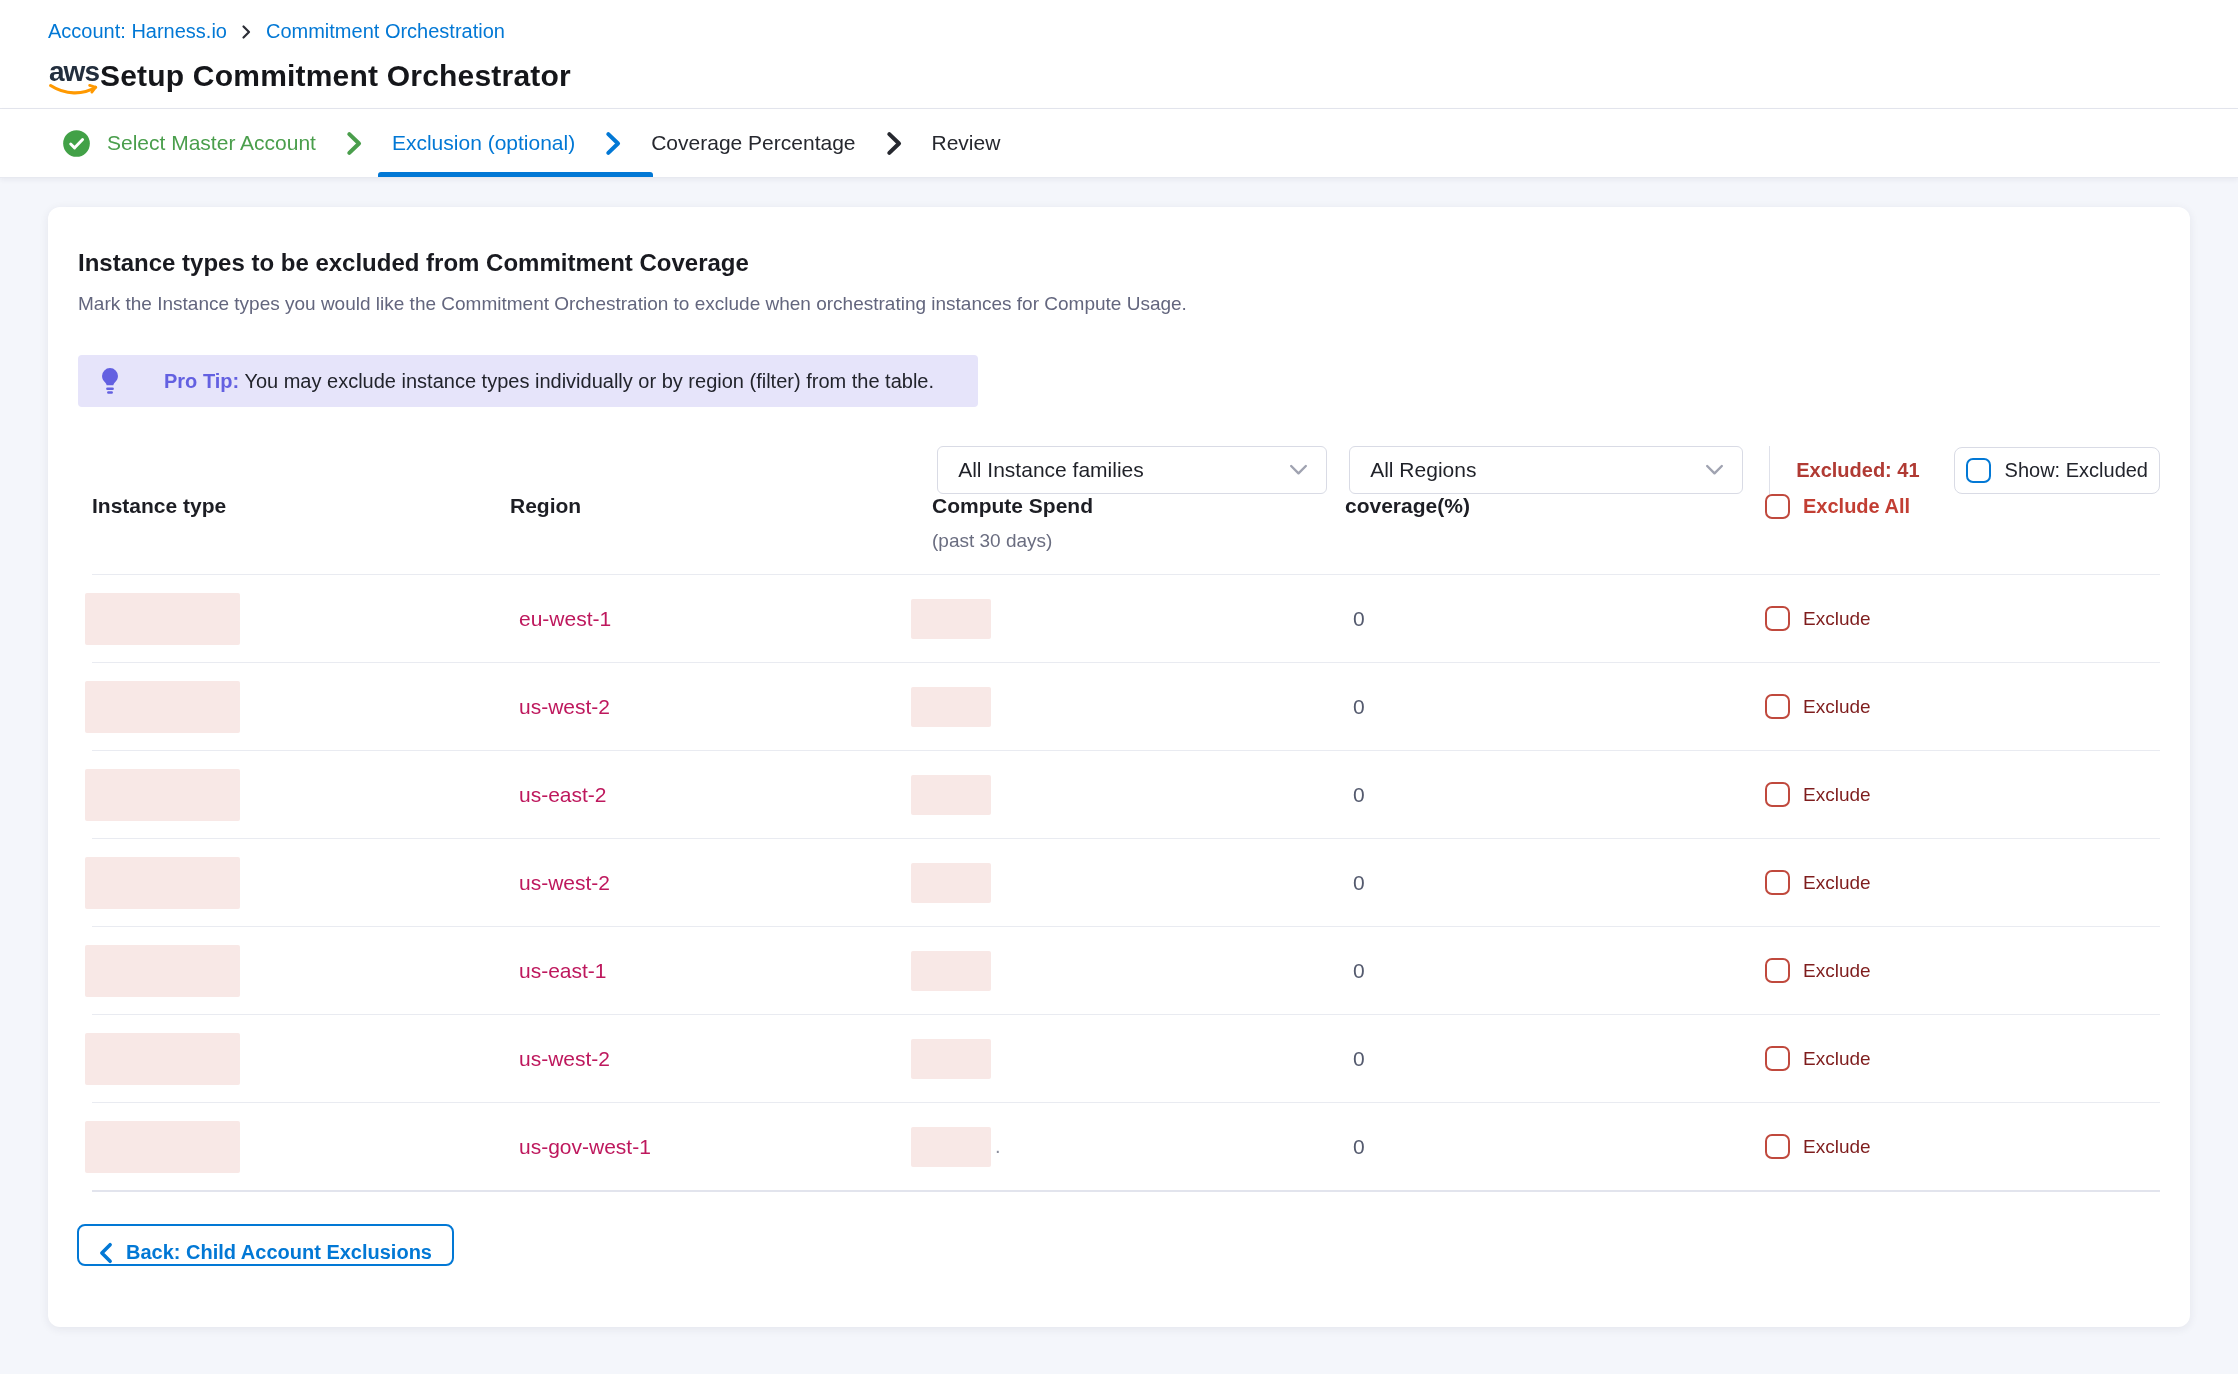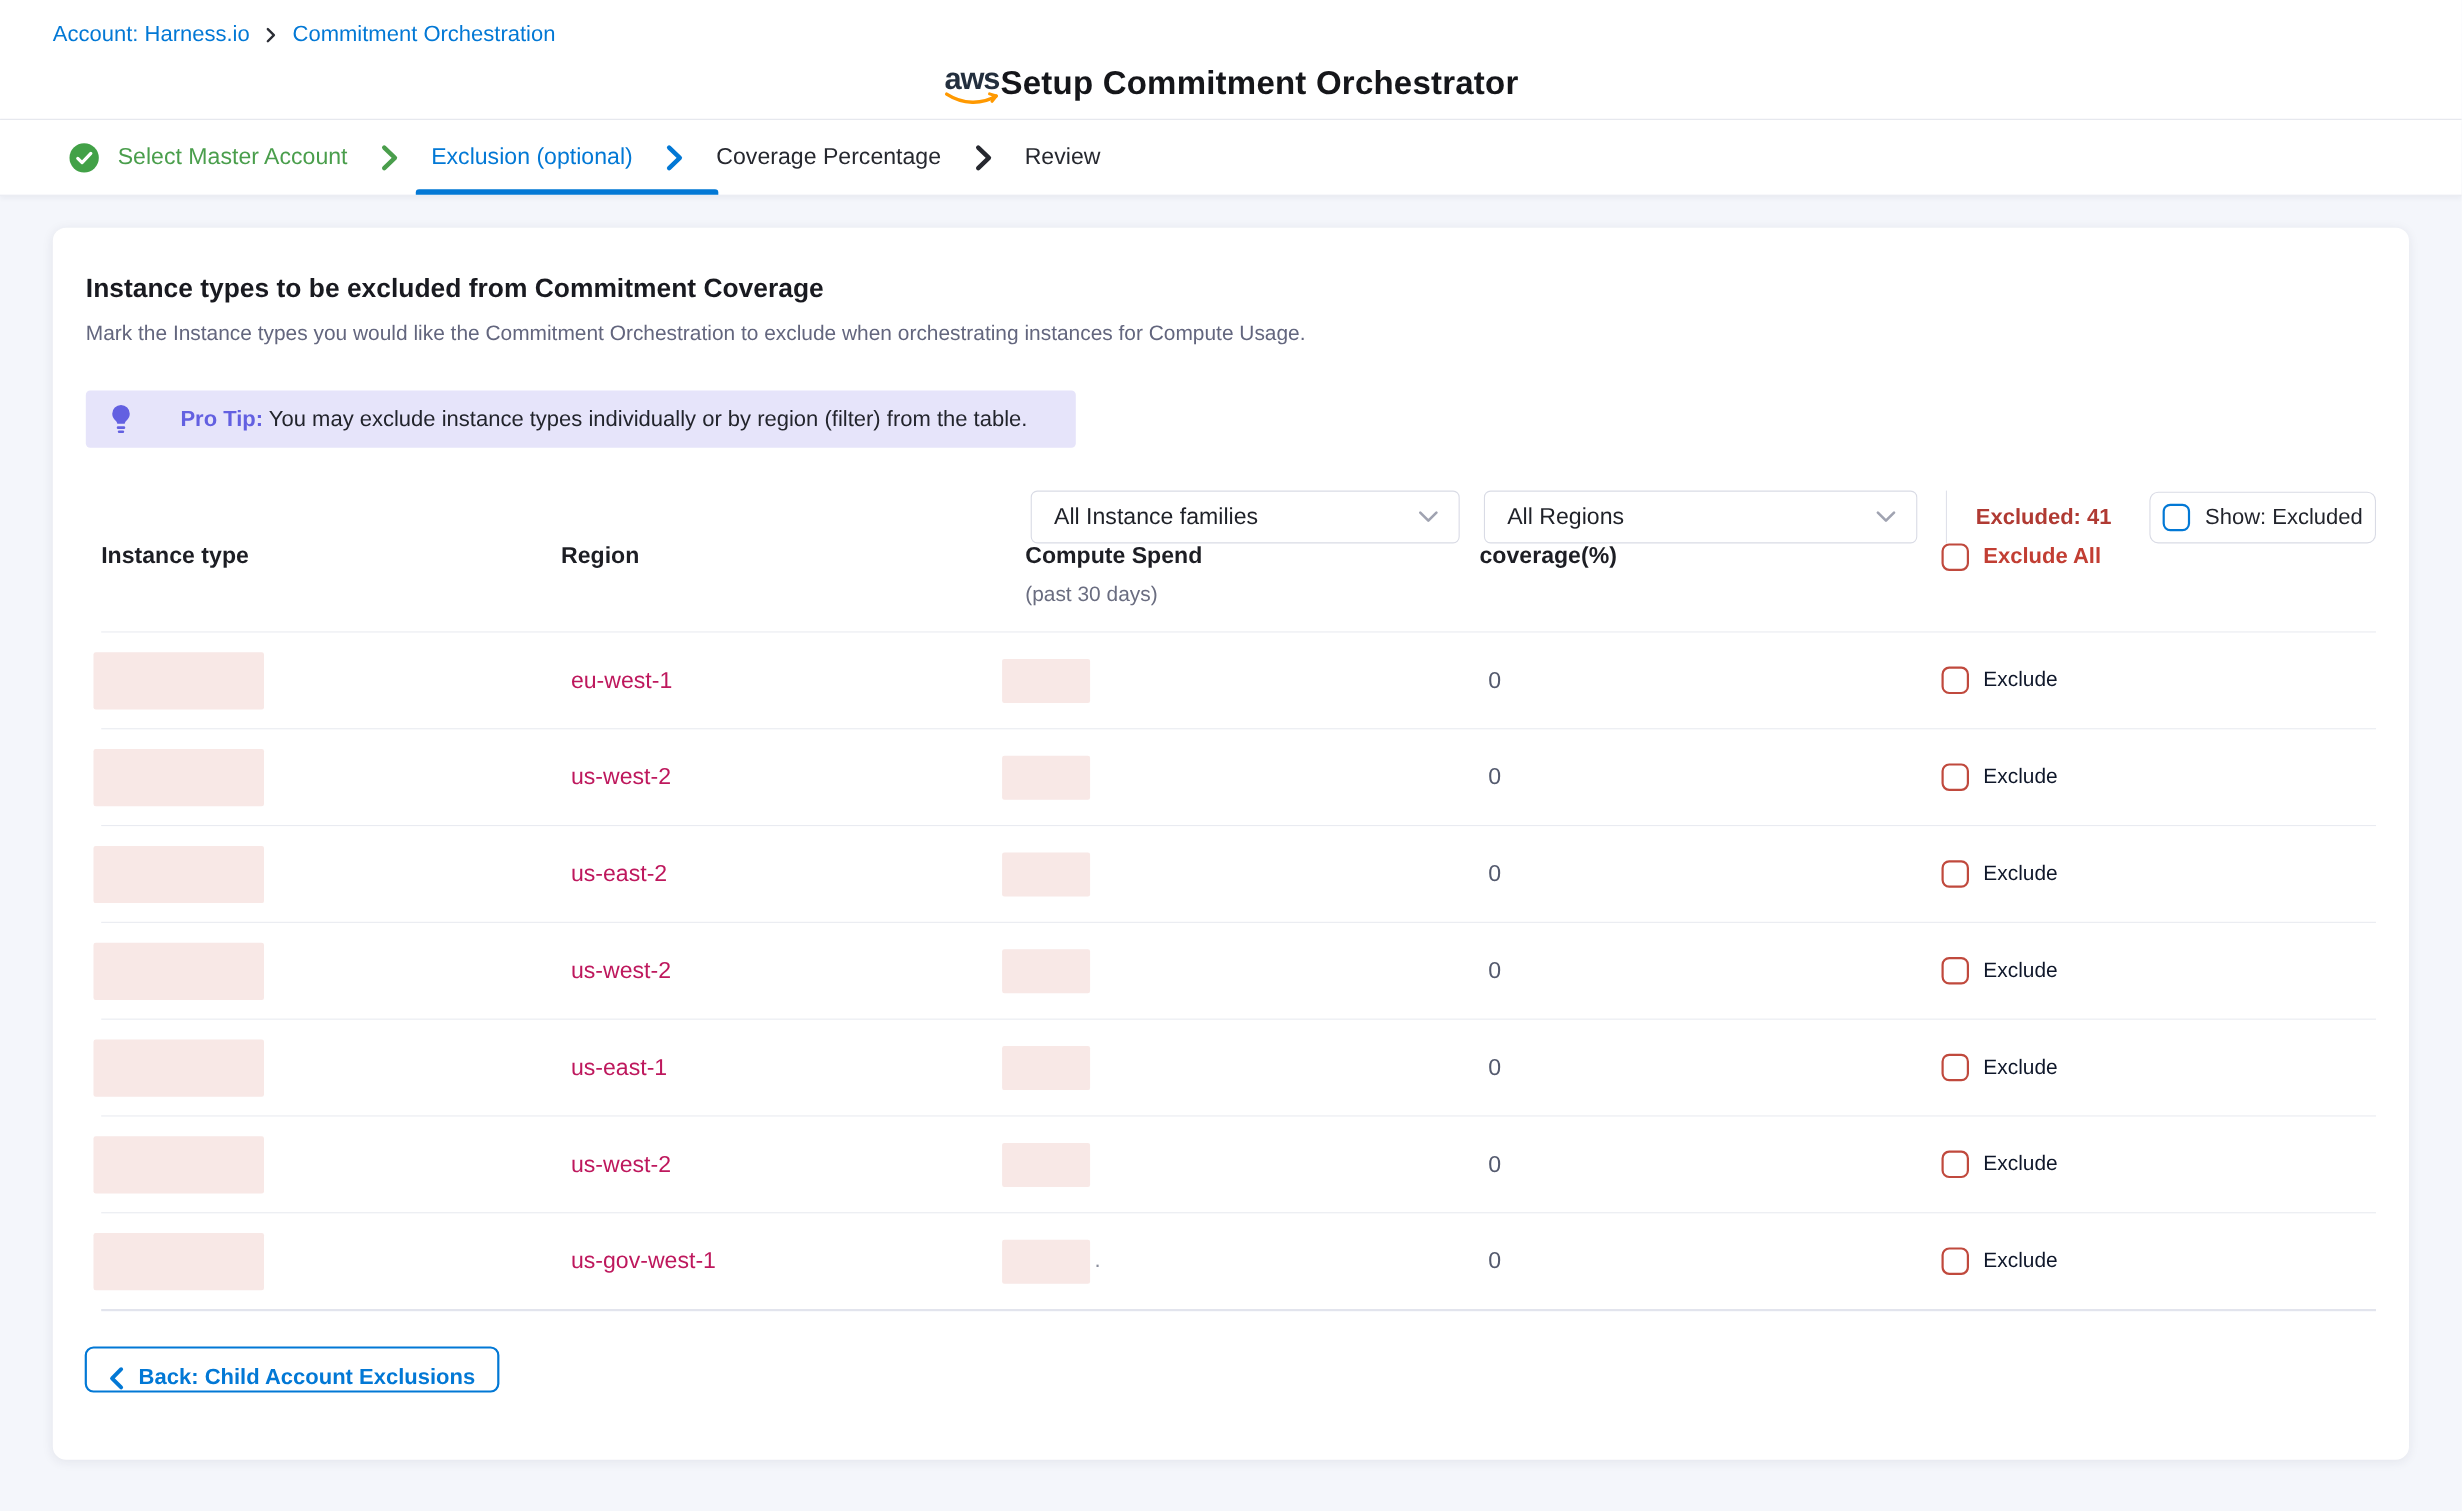--- a/index.html
+++ b/index.html
@@ -12,21 +12,21 @@
 
   
   .top-header {
     background:#fff;
     padding:20px 48px 14px 48px;
     border-bottom:1px solid #e4e6ee;
   }
   .breadcrumb { display:flex; align-items:center; gap:14px; font-size:20px; }
   .breadcrumb a { color:#0278d5; text-decoration:none; cursor:pointer; }
   .crumb-sep { display:flex; align-items:center; color:#2c2e36; }
-  .title-row { display:flex; align-items:center; margin-top:14px;justify-content:center; }
+  .title-row { display:flex; align-items:center; margin-top:14px; }
   .aws-logo { display:flex; flex-direction:column; align-items:center; width:52px; position:relative; top:2px; }
   .aws-text { font-size:28px; font-weight:bold; color:#232f3e; letter-spacing:-1px; line-height:0.9; }
   .aws-smile { margin-top:-2px; }
   .page-title { font-size:30px; font-weight:bold; color:#15161a; letter-spacing:0.2px; }
 
   
   .stepper {
     background:#fff;
     height:69px;
     display:flex;
@@ -135,21 +135,21 @@
   .exclude-all { display:flex; align-items:center; gap:13px; font-size:20px; color:#c23e33; font-weight:bold; cursor:pointer; }
   .t-divider { height:1px; background:#e9ebf1; }
   .t-divider.strong { height:2px; background:#e2e4ed; }
   .trow { height:87px; }
   .redact { background:#f8e8e6; border-radius:2px; }
   .redact-lg { width:155px; height:52px; margin-left:-7px; }
   .redact-sm { width:80px; height:40px; margin-left:-21px; }
   .spend-cell { display:flex; align-items:center; gap:4px; color:#8a8d9c; font-size:20px; }
   .region-cell { font-size:21px; color:#be185d; padding-left:9px; }
   .coverage-cell { font-size:21px; color:#545a6e; padding-left:8px; }
-  .exclude-ctl { display:flex; align-items:center; gap:13px; font-size:19px; color:#0f172a; cursor:pointer; }
+  .exclude-ctl { display:flex; align-items:center; gap:13px; font-size:19px; color:#7f1d1d; cursor:pointer; }
 
   
   .back-btn {
     margin-top:32px;
     margin-left:-1px;
     display:inline-flex;
     align-items:flex-end;
     gap:13px;
     height:42px;
     padding:0 20px;

